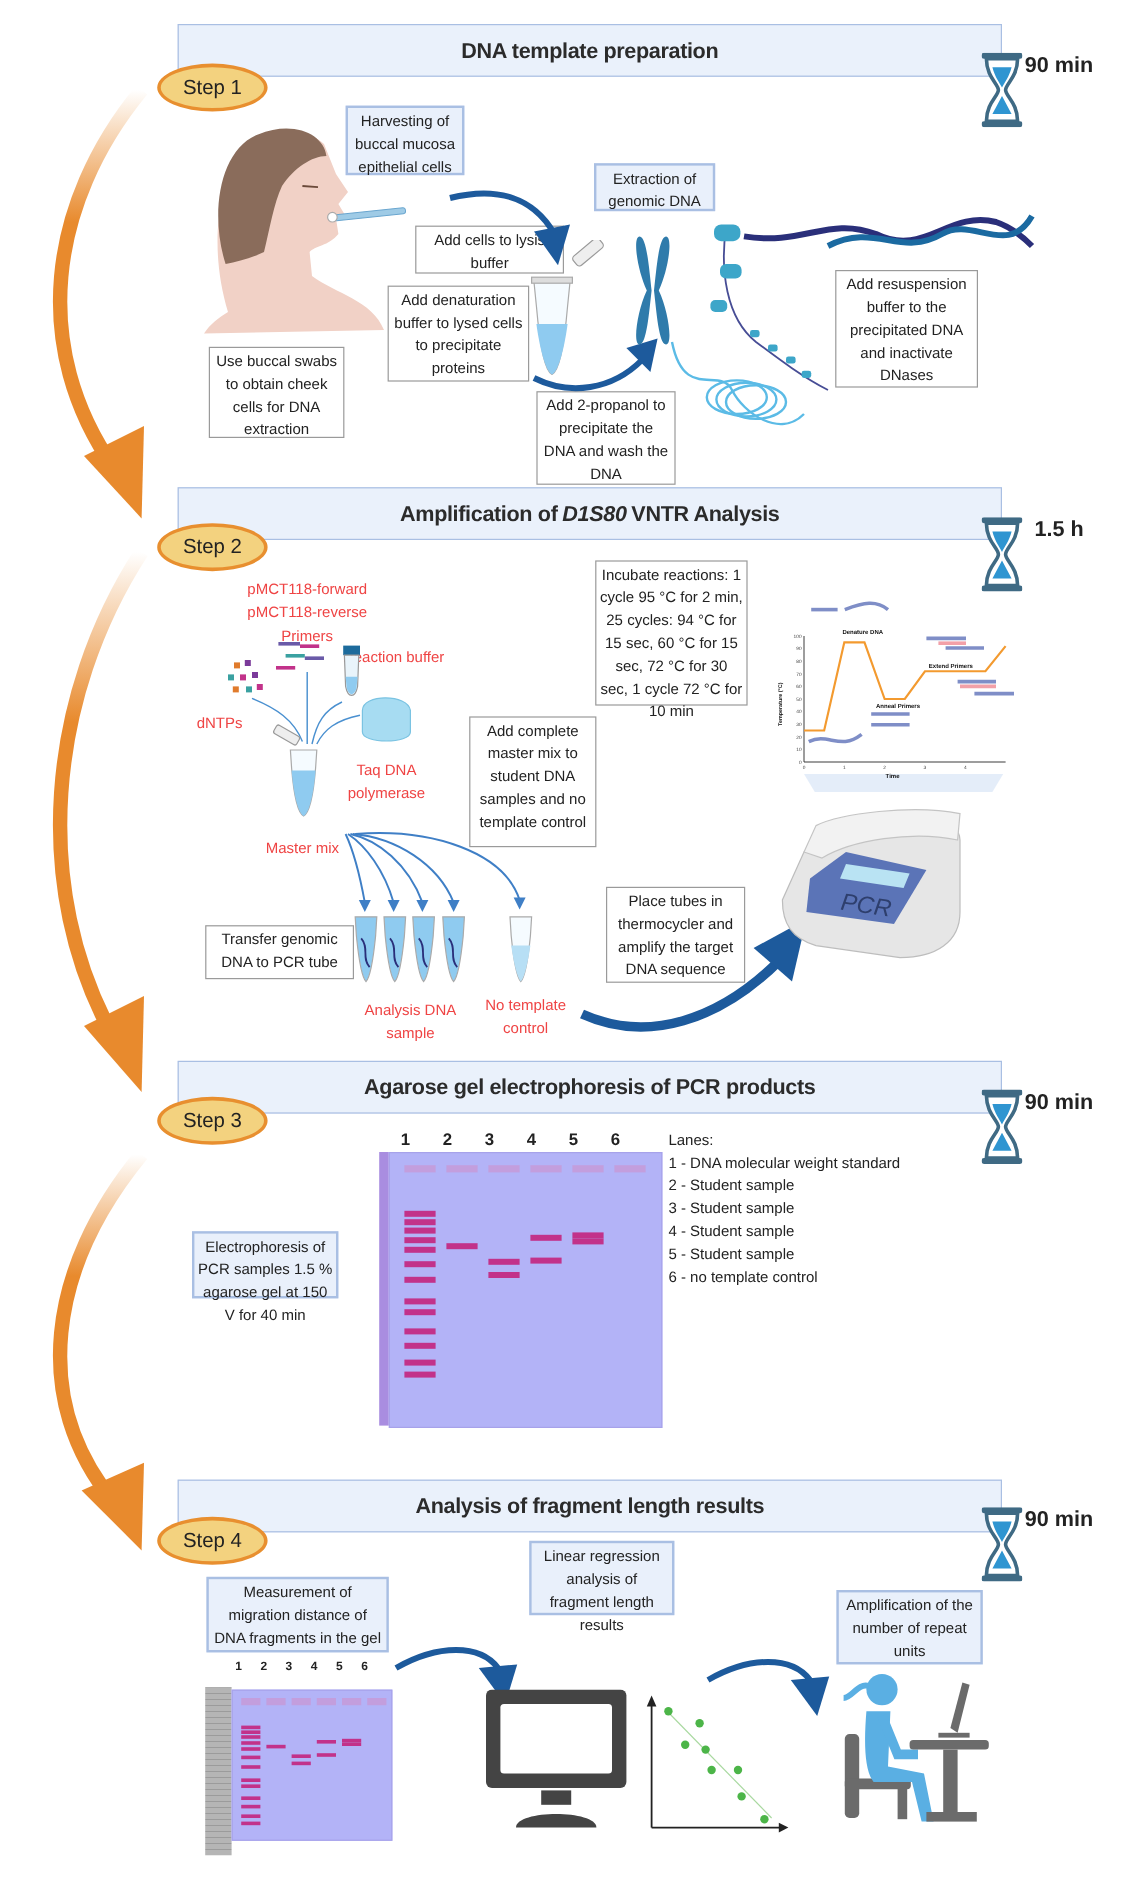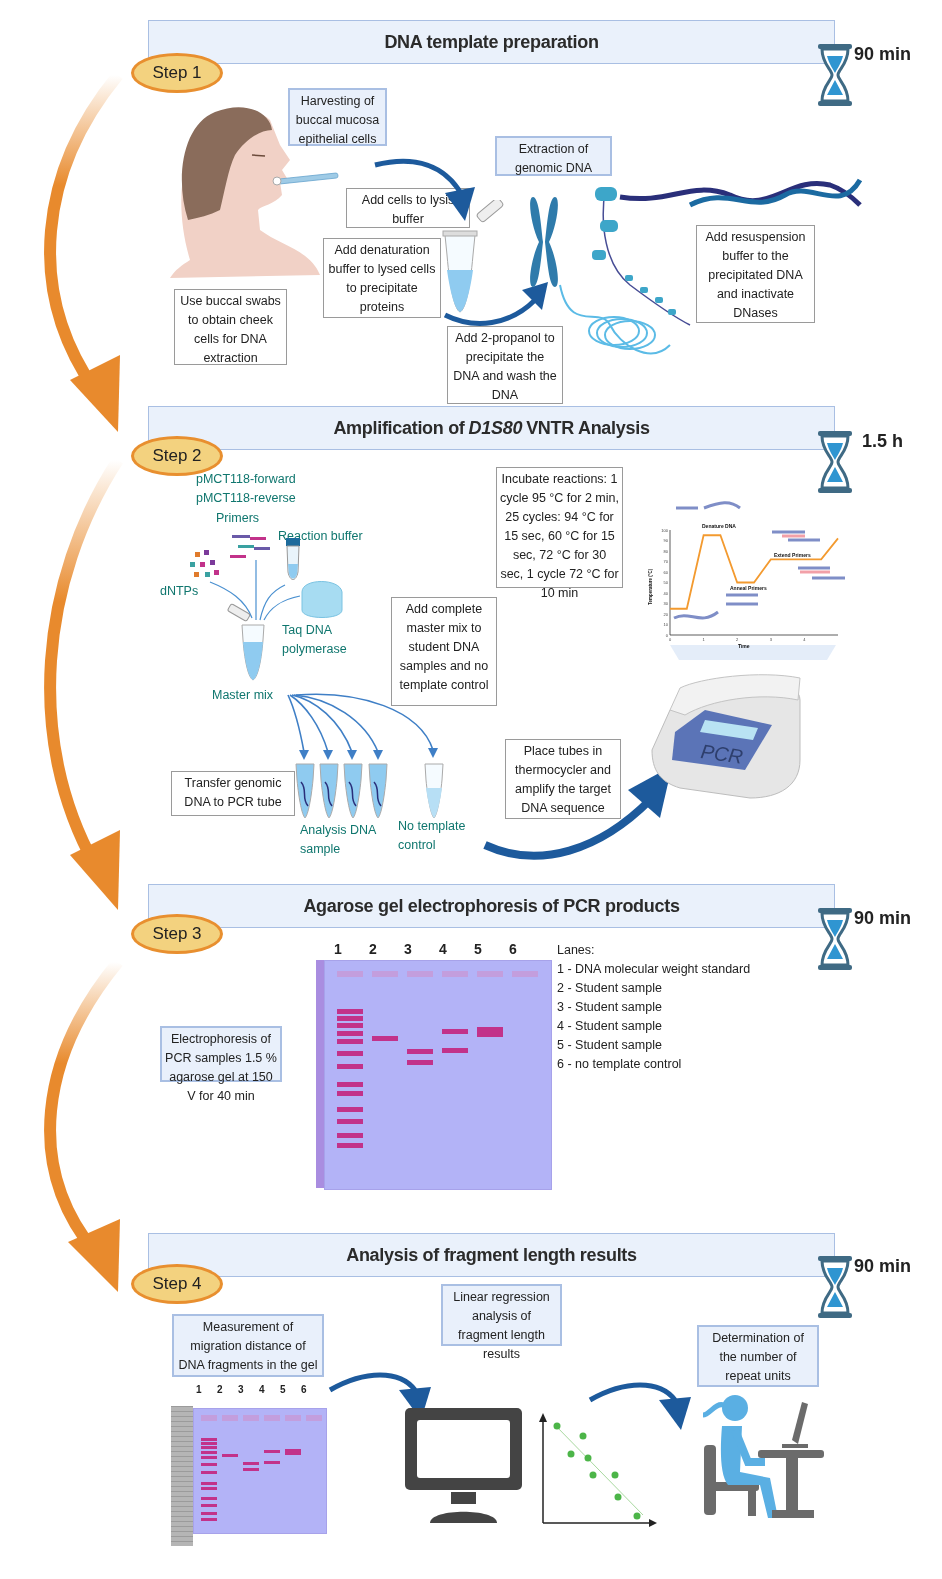--- a/index.html
+++ b/index.html
@@ -14,21 +14,21 @@
   .step { position:absolute; left:131px; width:92px; height:40px; border-radius:50%;
           background:#f3d27f; border:3px solid #e88f2f; box-sizing:border-box;
           display:flex; align-items:center; justify-content:center;
           font-size:17px; color:#222; }
   .timer { position:absolute; display:flex; }
   .timer .lbl { font-size:18px; font-weight:bold; color:#222; margin-left:2px; }
   .box { position:absolute; border:1.5px solid #9a9a9a; background:#fff;
          box-sizing:border-box; text-align:center; font-size:12.5px; line-height:19px;
          color:#222; padding:2px 3px; }
   .box.blue { background:#e9f0fb; border:2px solid #a9bfe3; }
-  .lab { position:absolute; font-size:12.5px; line-height:19px; color:#0f766e; text-align:left; }
+  .lab { position:absolute; font-size:12.5px; line-height:19px; color:#ef4444; text-align:center;margin-top:12px; }
   .gel { position:absolute; background:#b3b3f7; border:1px solid #a7a2ea; }
   .well { position:absolute; height:6px; background:#c59ad8; opacity:.85; }
   .band { position:absolute; height:5px; background:#c2328a; }
   .lanes { position:absolute; font-size:12.5px; line-height:19px; color:#222; }
 </style>
 </head>
 <body>
 
 <svg class="abs" style="left:0;top:0" width="160" height="1579">
   <defs>
@@ -71,21 +71,21 @@
   <path d="M20 160 C 5 110, 10 60, 30 30 C 45 5, 85 5, 100 20 L 110 45 L 120 60 L 112 70 L 118 80 L 110 82 L 112 95 C 104 105, 92 105, 88 110 L 90 130 C 110 145, 140 150, 150 175 L 0 178 C 5 170, 12 165, 20 160 Z" fill="#f1d1c6"></path>
   <path d="M18 120 C 5 80, 12 25, 45 12 C 75 0, 100 12, 102 30 C 90 30, 75 40, 65 55 C 58 70, 55 90, 50 110 C 40 115, 28 118, 18 120 Z" fill="#8a6c5b"></path>
   <path d="M82 55 L 95 56" stroke="#6b4a3a" stroke-width="1.5"></path>
 </svg>
 <svg class="abs" style="left:270px;top:170px" width="70" height="20">
   <rect x="8" y="6" width="60" height="5" rx="2" fill="#9fcbe6" stroke="#6aa6cf" stroke-width="0.8" transform="rotate(-6 38 8)"></rect>
   <circle cx="7" cy="11" r="4" fill="#fff" stroke="#aaa"></circle>
 </svg>
 
 <div class="box blue" style="left:288px;top:88px;width:99px;height:58px">Harvesting of buccal mucosa epithelial cells</div>
-<div class="box blue" style="left:495px;top:136px;width:117px;height:40px">Extraction of genomic DNA</div>
+<div class="box blue" style="left:495px;top:136px;width:101px;height:40px">Extraction of genomic DNA</div>
 <div class="box" style="left:174px;top:289px;width:113px;height:76px">Use buccal swabs to obtain cheek cells for DNA extraction</div>
 <div class="box" style="left:346px;top:188px;width:124px;height:40px">Add cells to lysis buffer</div>
 <div class="box" style="left:323px;top:238px;width:118px;height:80px">Add denaturation buffer to lysed cells to precipitate proteins</div>
 <div class="box" style="left:447px;top:326px;width:116px;height:78px">Add 2-propanol to precipitate the DNA and wash the DNA</div>
 <div class="box" style="left:696px;top:225px;width:119px;height:98px">Add resuspension buffer to the precipitated DNA and inactivate DNases</div>
 
 <svg class="abs" style="left:370px;top:155px" width="110" height="70">
   <path d="M5 10 C 45 0, 75 10, 92 40" fill="none" stroke="#1d5a9c" stroke-width="5"></path>
   <polygon points="75,38 105,32 95,66" fill="#1d5a9c"></polygon>
 </svg>
@@ -363,21 +363,21 @@
     <rect x="0" y="57" width="34" height="5" rx="2" fill="#3f6a84"></rect>
     <path d="M4 5 L30 5 C30 20 20 26 20 31 C20 36 30 42 30 57 L4 57 C4 42 14 36 14 31 C14 26 4 20 4 5 Z" fill="#fff" stroke="#3f6a84" stroke-width="3"></path>
     <path d="M9 12 L25 12 C23 20 19 25 17 29 C15 25 11 20 9 12 Z" fill="#2f95d1"></path>
     <path d="M17 36 L25 51 L9 51 Z" fill="#2f95d1"></path>
   </svg>
   <span class="lbl">90 min</span>
 </div>
 
 <div class="box blue" style="left:172px;top:1314px;width:152px;height:63px">Measurement of migration distance of DNA fragments in the gel</div>
 <div class="box blue" style="left:441px;top:1284px;width:121px;height:62px">Linear regression analysis of fragment length results</div>
-<div class="box blue" style="left:697px;top:1325px;width:122px;height:62px">Determination of the number of repeat units</div>
+<div class="box blue" style="left:697px;top:1325px;width:122px;height:62px">Amplification of the number of repeat units</div>
 
 <div id="gel2-numbers" class="abs" style="left:196px;top:1384px;width:130px;height:16px">
     <span style="position: absolute; left: 0px; top: 0px; font-weight: bold; font-size: 10px; color: rgb(34, 34, 34);">1</span>
     <span style="position: absolute; left: 21px; top: 0px; font-weight: bold; font-size: 10px; color: rgb(34, 34, 34);">2</span>
     <span style="position: absolute; left: 42px; top: 0px; font-weight: bold; font-size: 10px; color: rgb(34, 34, 34);">3</span>
     <span style="position: absolute; left: 63px; top: 0px; font-weight: bold; font-size: 10px; color: rgb(34, 34, 34);">4</span>
     <span style="position: absolute; left: 84px; top: 0px; font-weight: bold; font-size: 10px; color: rgb(34, 34, 34);">5</span>
     <span style="position: absolute; left: 105px; top: 0px; font-weight: bold; font-size: 10px; color: rgb(34, 34, 34);">6</span>
   </div>
 <div class="abs" style="left:171px;top:1406px;width:22px;height:140px;background:repeating-linear-gradient(#9b9b9b 0 1px,#b5b5b5 1px 5px)"></div>

